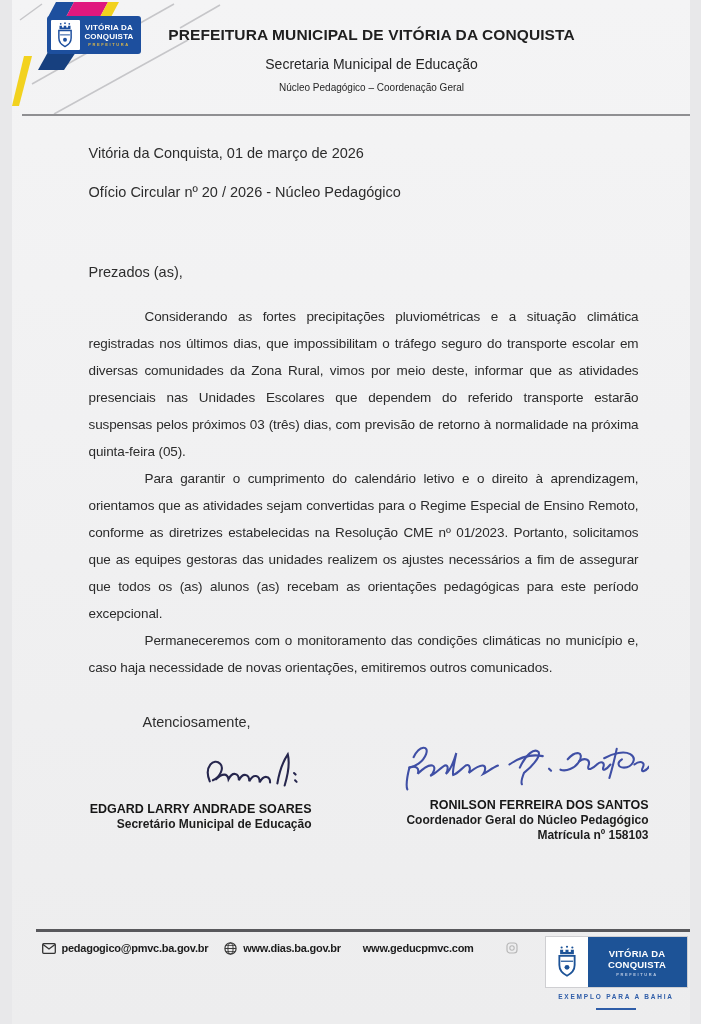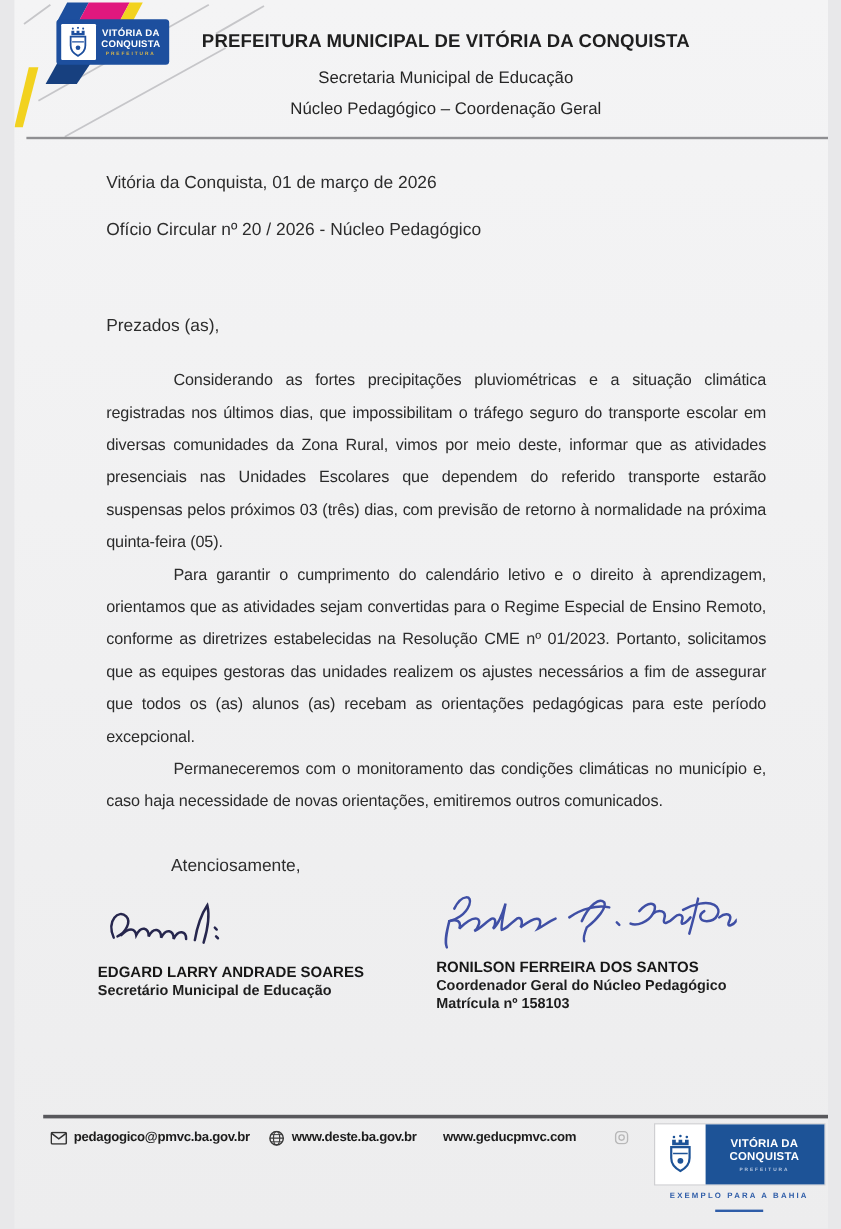--- a/index.html
+++ b/index.html
@@ -16,33 +16,33 @@
     background:#1d4f9e; border-radius:3px; display:flex; align-items:center; padding:4px;
   }
   .logo-crest-cell { width:29px; height:30px; background:#ffffff; border-radius:1px;
     display:flex; align-items:center; justify-content:center; }
   .logo-text-cell { flex:1; text-align:center; line-height:1; padding-left:2px; }
   .logo-city { color:#ffffff; font-size:8px; font-weight:800; letter-spacing:.2px; line-height:9px; }
   .logo-sub { color:#d9b64a; font-size:4px; font-weight:700; letter-spacing:1.6px; margin-top:2px; }
   .header-text { position:absolute; left:120px; top:0; width:480px; text-align:center; }
   .org1 { position:absolute; left:0; top:26px; width:100%; font-size:15.5px; font-weight:700; color:#1f1f1f; letter-spacing:.1px; }
   .org2 { position:absolute; left:0; top:56px; width:100%; font-size:14px; color:#262626; }
-  .org3 { position:absolute; left:0; top:82px; width:100%; font-size:14px; color:#262626; }
+  .org3 { position:absolute; left:0; top:82px; width:100%; font-size:10px; color:#262626; }
   .header-rule { position:absolute; left:10px; top:114px; width:678px; height:2px; background:#8f8f92; }
   
   .letter { position:absolute; left:77px; width:550px; }
   .date-line   { top:145px; position:absolute; font-size:14.5px; white-space:nowrap; }
   .ref-line    { top:184px; position:absolute; font-size:14.5px; white-space:nowrap; }
   .salutation  { top:264px; position:absolute; font-size:14.5px; white-space:nowrap; }
   .body-text   { top:303px; position:absolute; width:550px; }
   .body-text p { font-size:13.5px; line-height:27px; text-align:justify; text-indent:56px;
                  letter-spacing:-0.1px; color:#2b2b2b; }
   .closing     { top:714px; position:absolute; padding-left:54px; font-size:14.5px; }
   
-  .sig-block { position:absolute; text-align:left; }
+  .sig-block { position:absolute; text-align:right; }
   .sig-left  { left:70px;  top:746px; width:230px; }
   .sig-right { left:352px; top:736px; width:285px; }
   .sig-name { font-size:12.5px; font-weight:800; color:#161616; line-height:15px; }
   .sig-role { font-size:12px;  font-weight:700; color:#1d1d1d; line-height:15px; }
   
   .footer-rule { position:absolute; left:24px; top:929px; width:677px; height:2.5px; background:#58585c; }
   .contact { position:absolute; left:30px; top:938px; width:505px; }
   .contact-row { display:flex; align-items:center; gap:6px; height:20px; }
   .contact-row + .contact-row { margin-top:3px; }
   .contact-text { font-size:11px; font-weight:600; color:#1c1c1c; letter-spacing:-0.25px; white-space:nowrap; }
@@ -163,21 +163,21 @@
         <path d="M1,1.5 L7,6 L13,1.5" fill="none" stroke="#333333" stroke-width="1.3"></path>
       </svg>
       <span class="contact-text">pedagogico@pmvc.ba.gov.br</span>
       <svg class="icon gap-l" width="13" height="13" viewBox="0 0 13 13">
         <circle cx="6.5" cy="6.5" r="5.6" fill="none" stroke="#3a3a3a" stroke-width="1.2"></circle>
         <ellipse cx="6.5" cy="6.5" rx="2.6" ry="5.6" fill="none" stroke="#3a3a3a" stroke-width="1"></ellipse>
         <line x1="1" y1="6.5" x2="12" y2="6.5" stroke="#3a3a3a" stroke-width="1"></line>
         <line x1="1.6" y1="3.5" x2="11.4" y2="3.5" stroke="#3a3a3a" stroke-width="0.8"></line>
         <line x1="1.6" y1="9.5" x2="11.4" y2="9.5" stroke="#3a3a3a" stroke-width="0.8"></line>
       </svg>
-      <span class="contact-text">www.deste.ba.gov.br</span>
+      <span class="contact-text">www.dias.ba.gov.br</span>
       <span class="contact-text gap-xl">www.geducpmvc.com</span>
       <svg class="icon" width="12" height="12" viewBox="0 0 12 12" style="margin-left:26px; opacity:.45">
         <rect x="1" y="1" width="10" height="10" rx="3" fill="none" stroke="#777" stroke-width="1.2"></rect>
         <circle cx="6" cy="6" r="2.2" fill="none" stroke="#777" stroke-width="1.1"></circle>
       </svg>
     </div>
   </div>
 
   <div class="footer-logo">
     <div class="footer-crest-cell">

